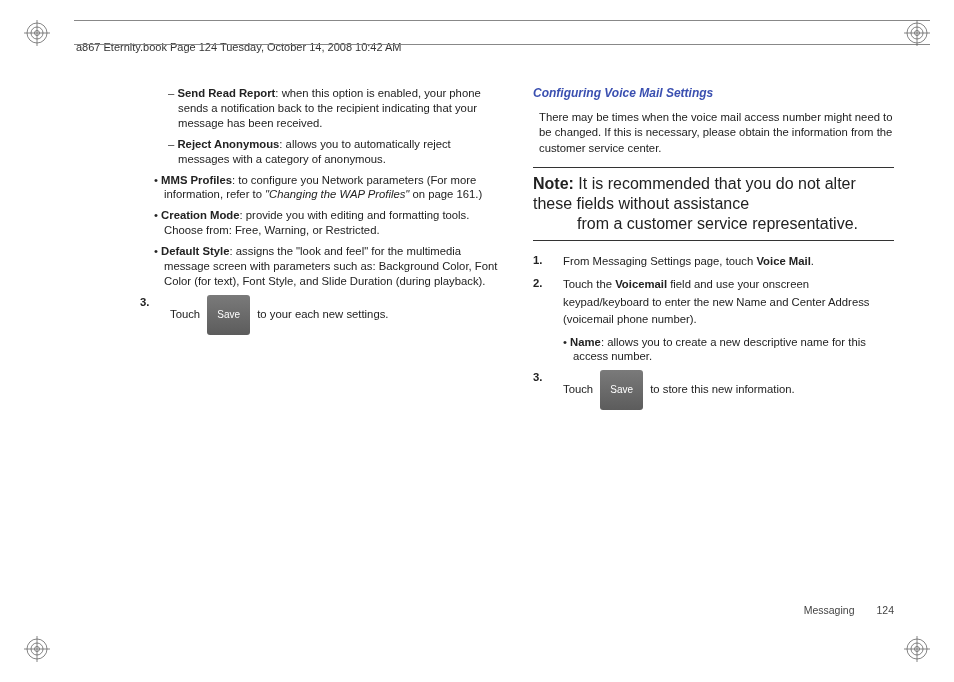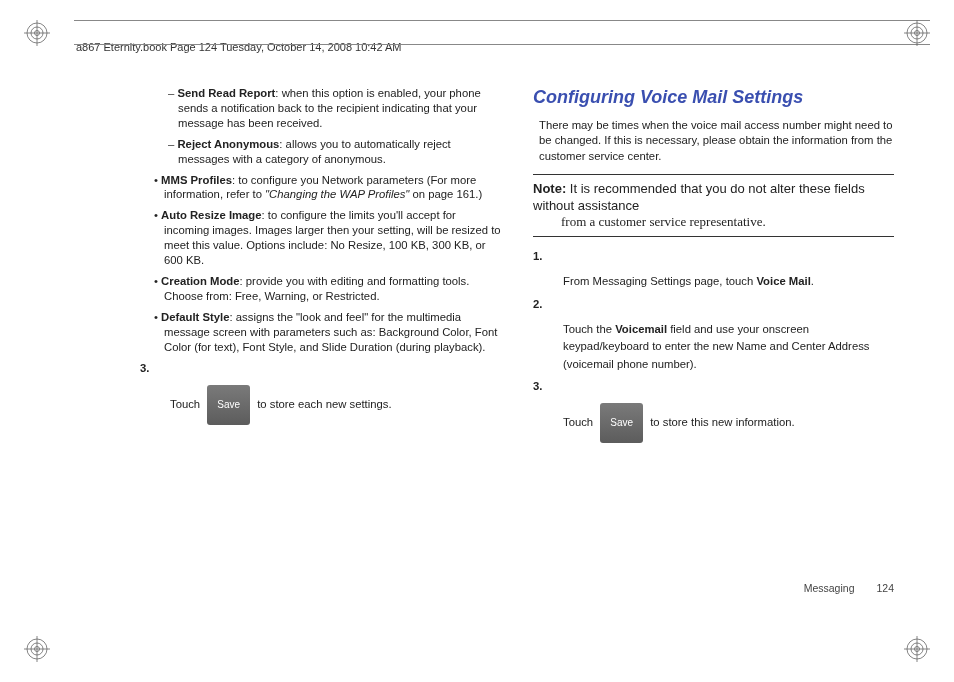--- a/index.html
+++ b/index.html
@@ -78,66 +78,64 @@
   }
   .num-label {
     font-weight: bold;
     font-size: 11.3px;
     width: 16px;
     flex: none;
   }
   .num-body {
     flex: 1;
     line-height: 1.55;
-    margin-top: 24px;
   }
   .save-btn {
     display: inline-block;
     background: #6b6b6b;
     background: linear-gradient(#7a7a7a,#5c5c5c);
     color: #fff;
     font-size: 10px;
     padding: 14px 10px;
     border-radius: 3px;
     vertical-align: middle;
     line-height: 1.2;
     margin: 0 4px;
   }
   .section-head {
     color: #3a4fb0;
     font-weight: bold;
     font-style: italic;
-    font-size: 18px;
+    font-size: 12px;
     margin: 0 0 8px 0;
   }
   .para {
     margin: 0 0 10px 6px;
     line-height: 1.38;
   }
   .hr {
     height: 1px;
     background: #333;
     margin: 6px 0 6px 0;
   }
   .note-row {
-    font-size: 13px;
+    font-size: 16px;
     margin: 0 0 2px 0;
     line-height: 1.25;
   }
   .note-lbl { font-weight: bold; }
   .note-body-indent {
     display: block;
-    margin-left: 28px;
-    font-family: Liberation Serif, serif;
+    margin-left: 44px;
   }
   .ital { font-style: italic; }
   b { font-weight: bold; text-align: right; }
   .footer {
     position: absolute;
-    bottom: 88px;
+    bottom: 66px;
     right: 60px;
     font-size: 10.5px;
     color: #444;
   }
   .footer .pg { margin-left: 22px; }
 </style>
 </head>
 <body>
 
 <div class="header-rule-top"></div>
@@ -197,36 +195,33 @@
       <span class="dash">–</span> <b>Send Read Report</b><span>: when this option is enabled, your phone sends a notification back to the recipient indicating that your message has been received.</span>
     </div>
     <div class="dash-item">
       <span class="dash">–</span> <b>Reject Anonymous</b><span>: allows you to automatically reject messages with a category of anonymous.</span>
     </div>
 
     <div class="bullet-item">
       • <b>MMS Profiles</b><span>: to configure you Network parameters (For more information, refer to </span><span class="ital">"Changing the WAP Profiles"</span><span>  on page 161.)</span>
     </div>
 
-    <div class="bullet-item">
-      • <b>Auto Resize Image</b><span>: to configure the limits you'll accept for incoming images. Images larger then your setting, will be resized to meet this value. Options include: No Resize, 100 KB, 300 KB, or 600 KB.</span>
-    </div>
 
     <div class="bullet-item">
       • <b>Creation Mode</b><span>: provide you with editing and formatting tools. Choose from: Free, Warning, or Restricted.</span>
     </div>
 
     <div class="bullet-item">
       • <b>Default Style</b><span>: assigns the "look and feel" for the multimedia message screen with parameters such as: Background Color, Font Color (for text), Font Style, and Slide Duration (during playback).</span>
     </div>
 
     <div class="num-row">
       <div class="num-label">3.</div>
       <div class="num-body">
-        <span>Touch </span><span class="save-btn">Save</span><span> to store each new settings.</span>
+        <span>Touch </span><span class="save-btn">Save</span><span> to your each new settings.</span>
       </div>
     </div>
 
   </div>
 
   <div class="col">
 
     <div class="section-head">Configuring Voice Mail Settings</div>
 
     <div class="para">There may be times when the voice mail access number might need to be changed. If this is necessary, please obtain the information from the customer service center.</div>
@@ -245,20 +240,23 @@
       </div>
     </div>
 
     <div class="num-row">
       <div class="num-label">2.</div>
       <div class="num-body">
         <span>Touch the </span><b>Voicemail</b><span> field and use your onscreen keypad/keyboard to enter the new Name and Center Address (voicemail phone number).</span>
       </div>
     </div>
 
+    <div class="bullet-item-sub">
+      • <b>Name</b><span>: allows you to create a new descriptive name for this access number.</span>
+    </div>
 
     <div class="num-row">
       <div class="num-label">3.</div>
       <div class="num-body">
         <span>Touch </span><span class="save-btn">Save</span><span> to store this new information.</span>
       </div>
     </div>
 
   </div>
 </div>

